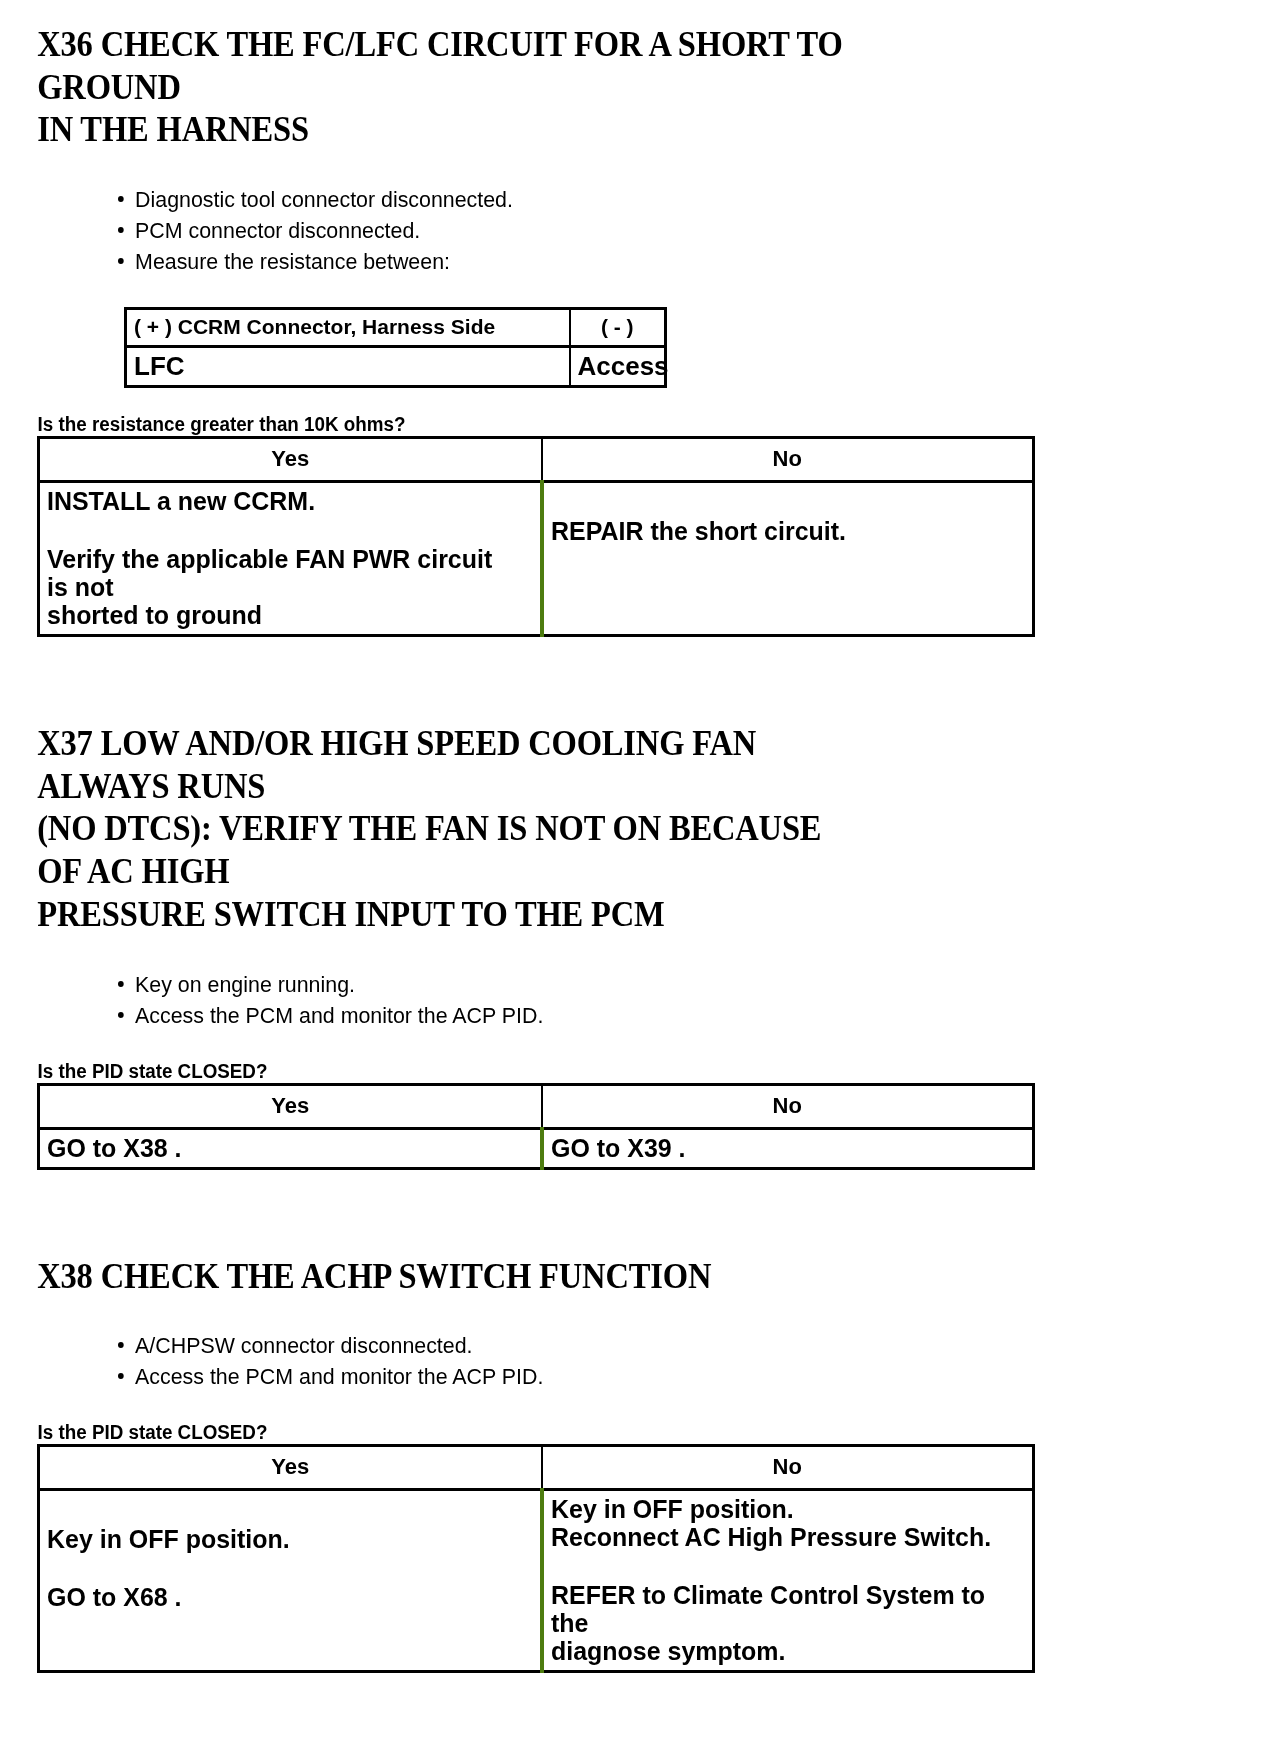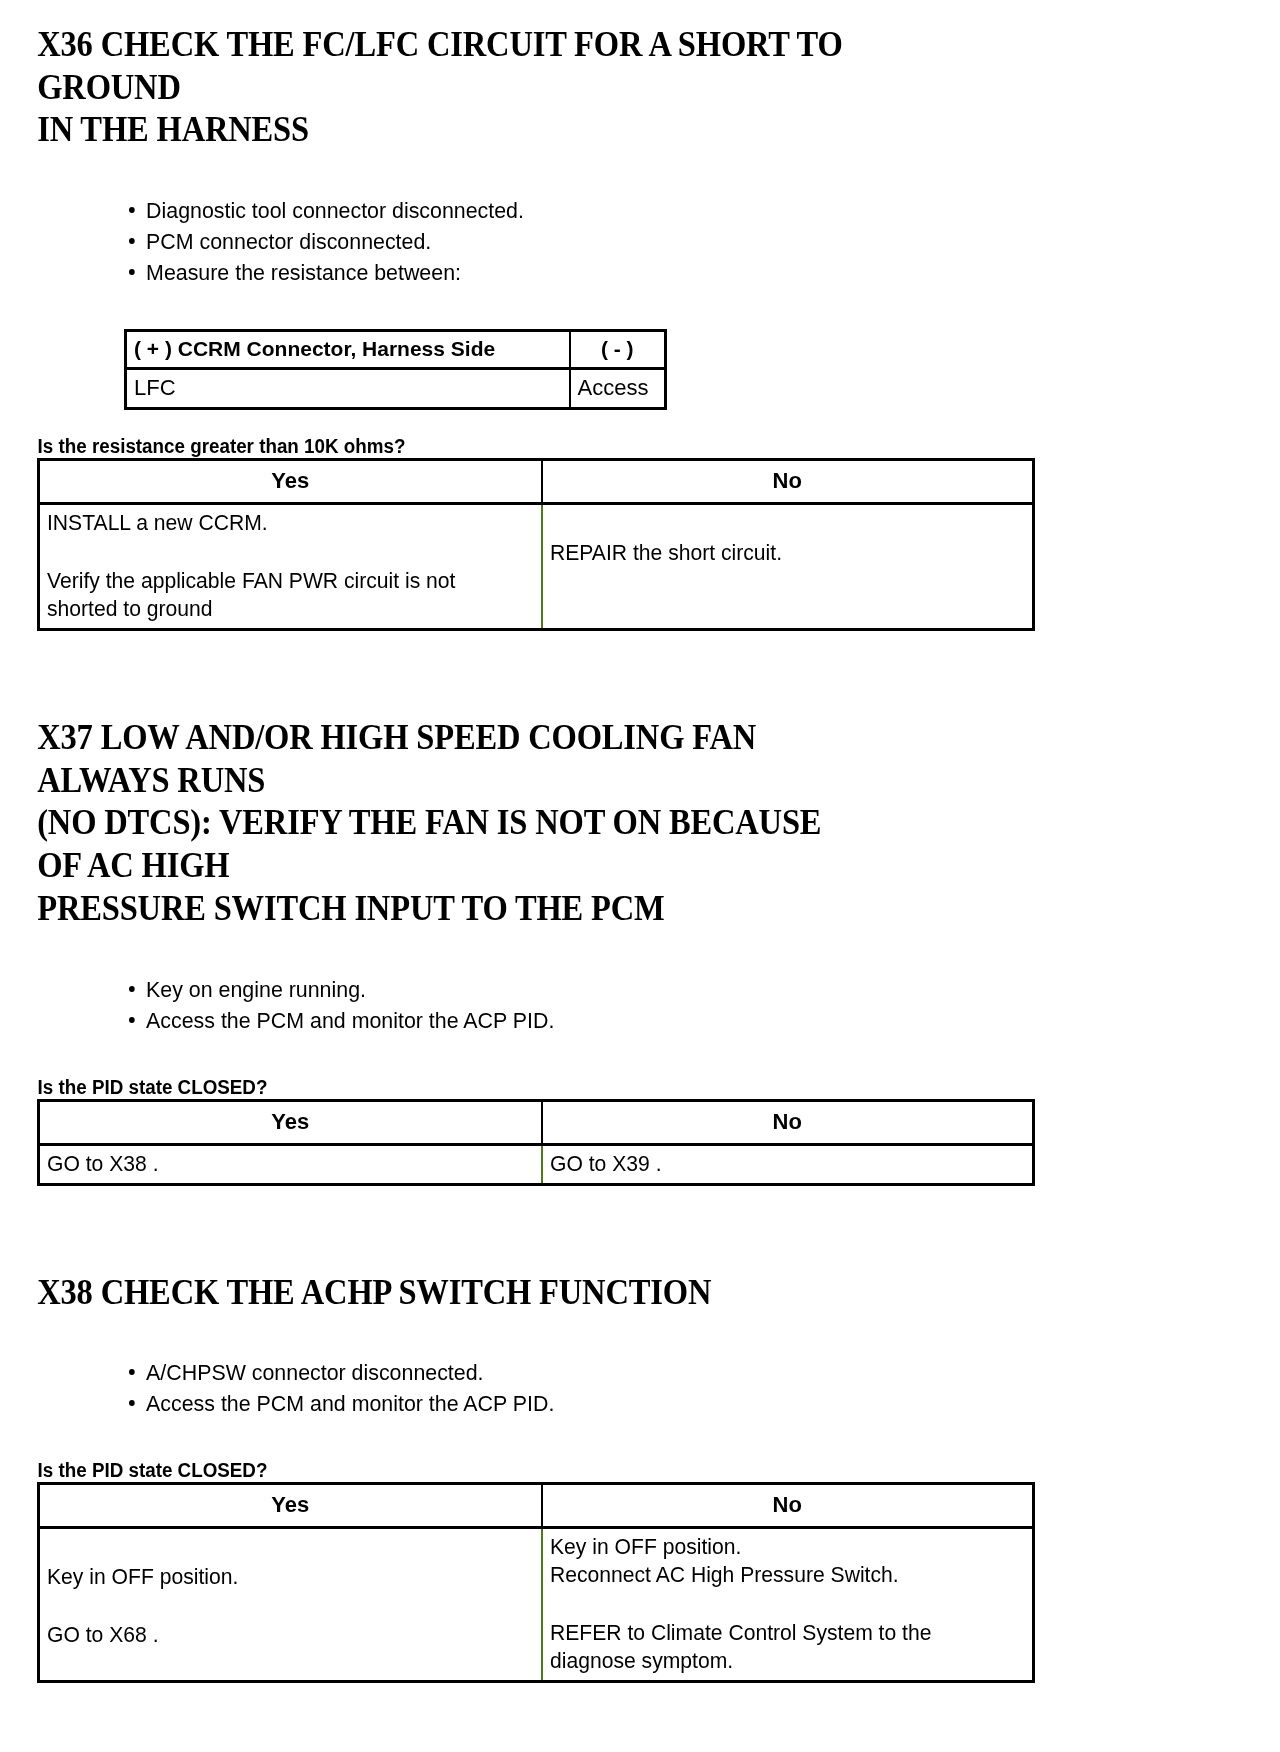--- a/index.html
+++ b/index.html
@@ -35,21 +35,21 @@
     color: #000;
     margin: 0;
     padding: 0 150px 0 40px;
     transform: scaleX(0.93);
     transform-origin: left top;
   }
 
   
   .bullets {
     list-style: none;
-    margin: 15px;
+    margin: 4px;
     padding: 0;
   }
   .bullet {
     position: relative;
     font-size: 22.5px;
     line-height: 31px;
     padding-left: 138px;
     white-space: nowrap;
     transform: scaleX(0.95);
     transform-origin: left top;
@@ -76,22 +76,22 @@
   }
 
   
   table {
     border-collapse: collapse;
     table-layout: fixed;
   }
   table td, table th {
     vertical-align: top;
     padding: 4px 7px 5px 7px;
-    font-weight: normal;
-    font-size: 22px;
+    font-weight: bold;
+    font-size: 26px;
     line-height: 28px;
     text-align: left;
   }
 
   
   .meas-table {
     margin-left: 124px;
     width: 540px;
     border: 3px solid #000;
   }
@@ -121,21 +121,21 @@
     font-weight: bold;
     font-size: 22px;
     text-align: center;
     border-right: 2px solid #000;
     border-bottom: 3px solid #000;
     padding: 6px 7px 7px 7px;
     margin-left: 28px;
   }
   .yn-table th:last-child { border-right: none; }
   .yn-table td {
-    border-right: 2px solid #4d7c0f;
+    border-right: 4px solid #4d7c0f;
   }
   .yn-table td:last-child { border-right: none; }
   .cell-text {
     transform: scaleX(0.96);
     transform-origin: left top;
   }
   .spacer-line { height: 30px; }
 
   
   .gap-a { height: 28px; }

